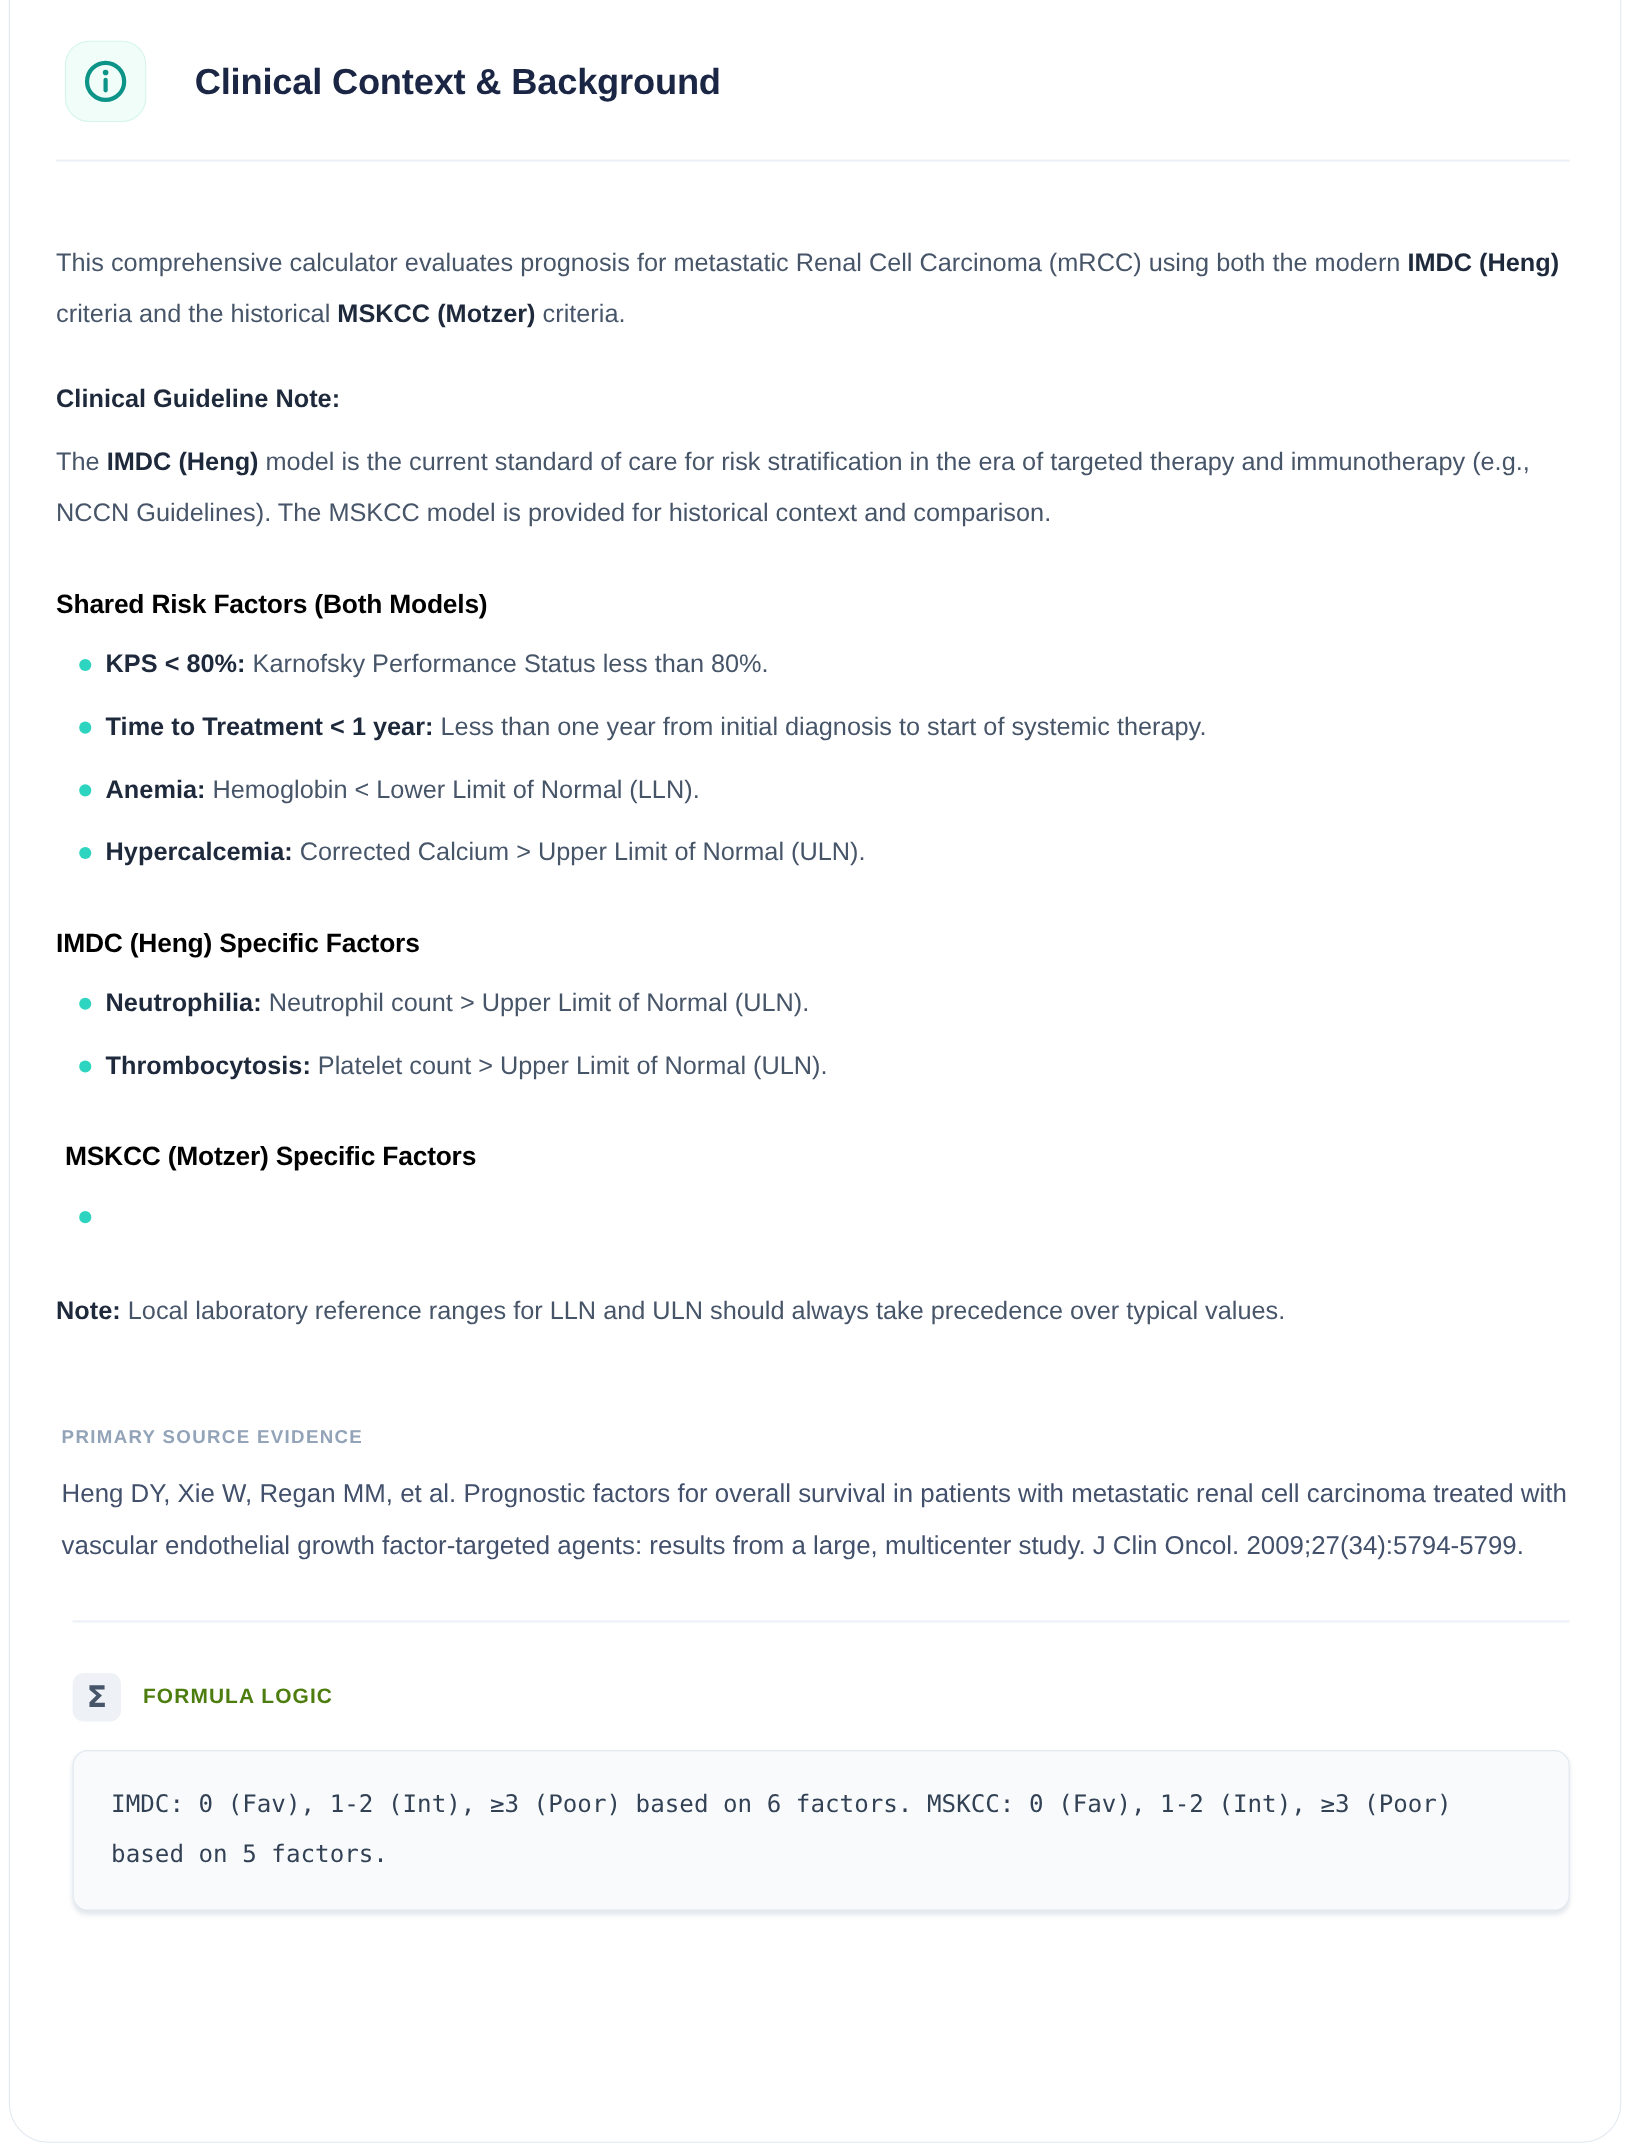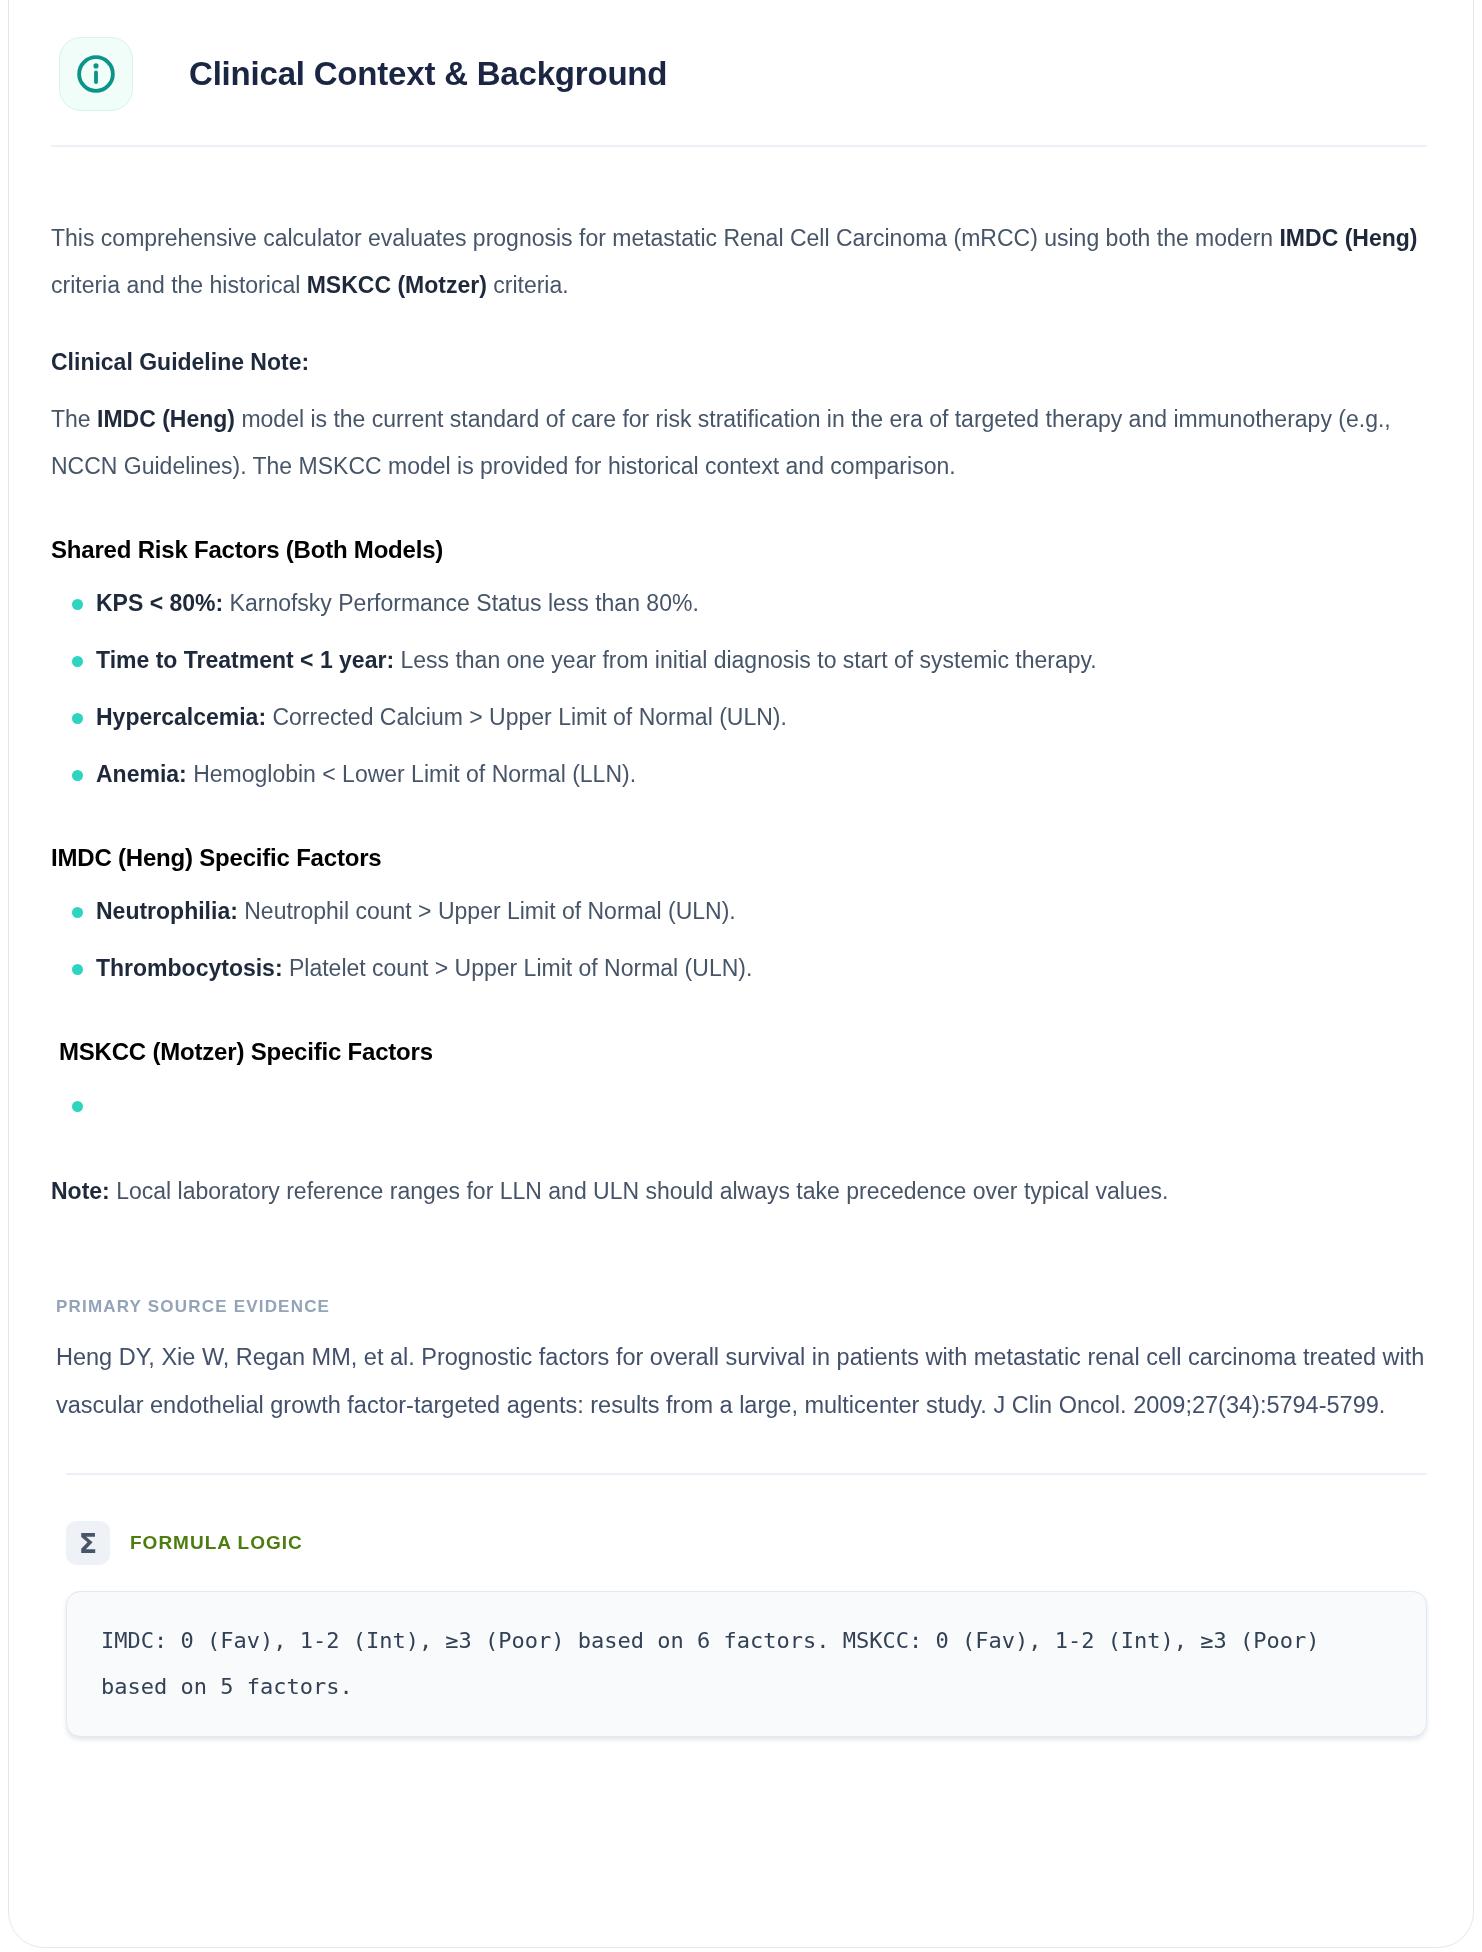--- a/index.html
+++ b/index.html
@@ -35,21 +35,21 @@
     height: 74px;
     border-radius: 22px;
     background: #f0fdf9;
     border: 1px solid #d5f5ec;
     display: flex;
     align-items: center;
     justify-content: center;
     flex: none;
   }
   h1 {
-    margin: 12px;
+    margin: 0;
     font-size: 33px;
     font-weight: bold;
     color: #1b2644;
     letter-spacing: -0.2px;
   }
   .divider {
     border: none;
     border-top: 2px solid #edf1f7;
     margin: 34px 0 0 0;
   }
@@ -191,25 +191,25 @@
     <li>
       <span class="dot"></span>
       <span><span class="term">KPS &lt; 80%:</span><span> Karnofsky Performance Status less than 80%.</span></span>
     </li>
     <li>
       <span class="dot"></span>
       <span><span class="term">Time to Treatment &lt; 1 year:</span><span> Less than one year from initial diagnosis to start of systemic therapy.</span></span>
     </li>
     <li>
       <span class="dot"></span>
+      <span><span class="term">Anemia:</span><span> Hemoglobin &lt; Lower Limit of Normal (LLN).</span></span>
+    </li>
+    <li>
+      <span class="dot"></span>
       <span><span class="term">Hypercalcemia:</span><span> Corrected Calcium &gt; Upper Limit of Normal (ULN).</span></span>
-    </li>
-    <li>
-      <span class="dot"></span>
-      <span><span class="term">Anemia:</span><span> Hemoglobin &lt; Lower Limit of Normal (LLN).</span></span>
     </li>
   </ul>
 
   <h3 class="sec-head">IMDC (Heng) Specific Factors</h3>
   <ul class="factors">
     <li>
       <span class="dot"></span>
       <span><span class="term">Neutrophilia:</span><span> Neutrophil count &gt; Upper Limit of Normal (ULN).</span></span>
     </li>
     <li>

